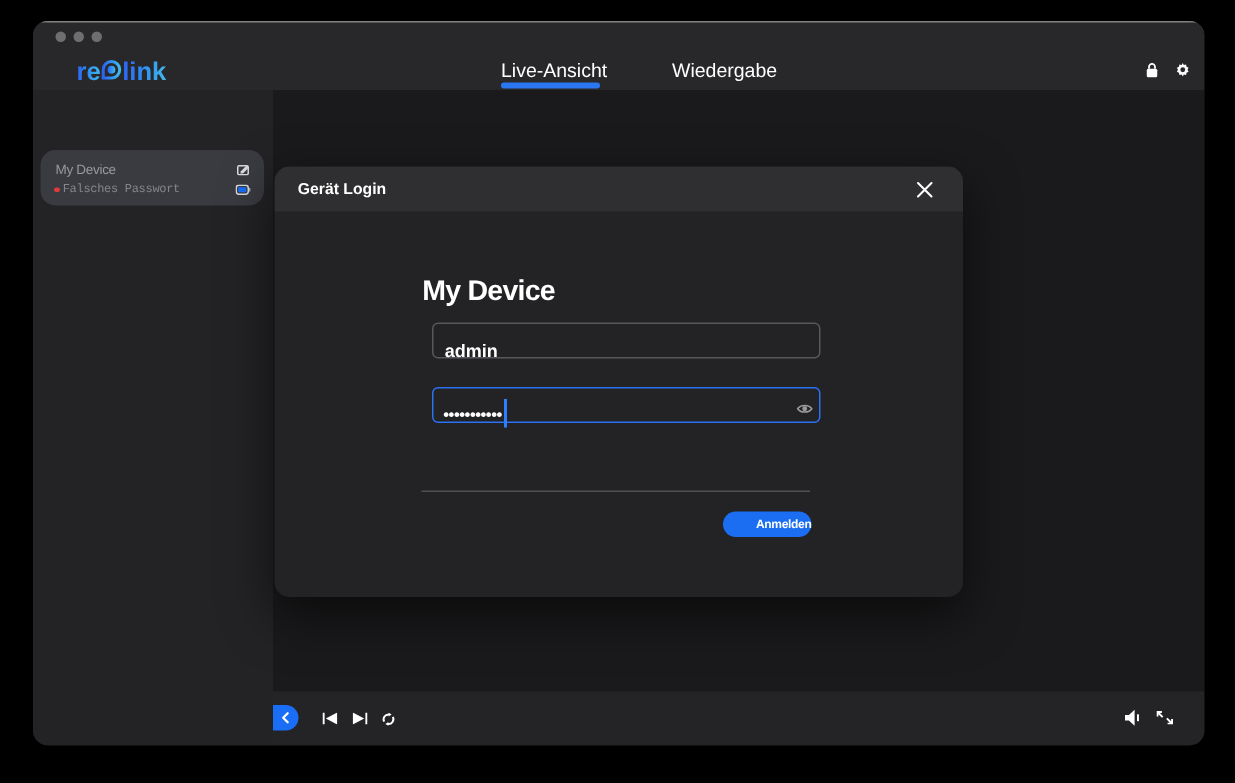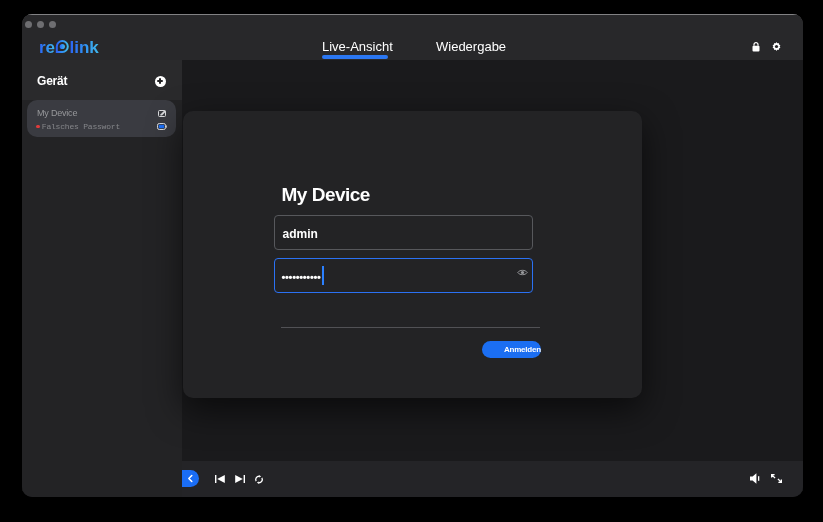--- a/index.html
+++ b/index.html
@@ -4,21 +4,21 @@
 <style>
   * { margin:0; padding:0; box-sizing:border-box; }
   html,body { width:823px; height:522px; background:#000; overflow:hidden;
     font-family:"Liberation Sans", sans-serif; }
   #win { position:absolute; left:22px; top:14px; width:781px; height:483px;
     border-radius:10px; background:#1a1a1c; overflow:hidden;
     box-shadow: inset 0 1px 0 rgba(255,255,255,0.28); }
   
   #header { position:absolute; left:0; top:0; width:781px; height:46px; background:#28282a; }
   #topline { position:absolute; left:0; top:0; width:781px; height:1px; background:#828284; }
-  #headc { position:absolute; left:0; top:0; width:781px; height:58px; }
+  #headc { position:absolute; left:12px; top:0; width:781px; height:58px; }
   .dot { position:absolute; top:7px; width:7px; height:7px; border-radius:50%; background:#6e6e71; }
   #logo { position:absolute; left:17px; top:24px; }
   .tab { position:absolute; top:25px; font-size:13px; color:#fff; font-weight:400; }
   #tabline { position:absolute; left:300px; top:41px; width:66px; height:3.5px; border-radius:2px; background:#2b77f2; }
   
   #sidebar { position:absolute; left:0; top:46px; width:160px; height:437px; background:#232325; }
   #sbhead { position:absolute; left:0; top:0; width:160px; height:40px; background:#2a2a2c; }
   #sbhead .t { position:absolute; left:15px; top:14px; font-size:12px; font-weight:700; color:#fff; letter-spacing:-0.2px; }
   #addbtn { position:absolute; left:132.5px; top:15.5px; width:11px; height:11px; border-radius:50%; background:#fff; }
   #addbtn:before { content:""; position:absolute; left:2.2px; top:4.6px; width:6.6px; height:1.8px; background:#232325; border-radius:1px; }
@@ -30,21 +30,21 @@
   
   #main { position:absolute; left:160px; top:46px; width:621px; height:401px; background:#1a1a1c; }
   #bottombar { position:absolute; left:160px; top:447px; width:621px; height:36px; background:#242427; }
   #collapse { position:absolute; left:0px; top:9px; width:17px; height:17px; border-radius:0 9px 9px 0; background:#1a6df5; }
   
   #modal { position:absolute; left:160.5px; top:97px; width:459px; height:287px; border-radius:10px; overflow:hidden;
     background:#232325; box-shadow:0 12px 34px rgba(0,0,0,0.6); }
   #mtitle { position:absolute; left:0; top:0; width:459px; height:30px; background:#2f2f31; }
   #mtitle .t { position:absolute; left:16px; top:9px; font-size:10.5px; font-weight:700; color:#fff; }
   #mh { position:absolute; left:99px; top:73px; font-size:19px; letter-spacing:-0.5px; font-weight:700; color:#fff; }
-  .inp { position:absolute; left:91px; width:259px; height:35px; border:1px solid #57585c; border-radius:4px; }
+  .inp { position:absolute; left:105px; width:259px; height:24px; border:1px solid #57585c; border-radius:4px; }
   #inp1 { top:104px; }
   #inp1 .v { position:absolute; left:8px; top:11px; font-size:12px; font-weight:700; color:#fff; }
   #inp2 { top:147px; border:1.5px solid #2b71f3; }
   #inp2 .v { position:absolute; left:7px; top:11.5px; font-size:11px; font-weight:700; color:#fff; letter-spacing:-0.3px; }
   #cursor { position:absolute; left:47.5px; top:7px; width:1.5px; height:19px; background:#2b80ff; }
   #divider { position:absolute; left:98.5px; top:215.5px; width:259px; height:1px; background:#515155; }
   #loginbtn { position:absolute; left:299.5px; top:229.5px; width:59px; height:17px; border-radius:9px; background:#1b6ef2;
     color:#fff; font-size:8px; font-weight:700; text-align:right; line-height:17px; letter-spacing:-0.2px; }
 </style>
 </head>
@@ -77,24 +77,20 @@
     <svg style="position:absolute;left:730px;top:27.5px" width="8" height="10" viewBox="0 0 8 10">
       <rect x="0.5" y="3.8" width="7" height="5.7" rx="1" fill="#fff"></rect>
       <path d="M 2 3.8 V 2.6 a 2 2 0 0 1 4 0 V 3.8" fill="none" stroke="#fff" stroke-width="1.2"></path>
     </svg>
     <svg style="position:absolute;left:749.5px;top:27.5px" width="9" height="9" viewBox="0 0 15 15">
       <path fill="#fff" d="M7.5 0l1.2 2.2 2.5-.5.5 2.5L14 5.4 12.8 7.5 14 9.6l-2.3 1.2-.5 2.5-2.5-.5L7.5 15 6.3 12.8l-2.5.5-.5-2.5L1 9.6 2.2 7.5 1 5.4l2.3-1.2.5-2.5 2.5.5z"></path>
       <circle cx="7.5" cy="7.5" r="2.7" fill="#28282a"></circle>
     </svg>
   </div>
   <div id="sidebar">
-    <div id="sbhead">
-        <span class="t">Gerät</span>
-        <div id="addbtn"></div>
-      </div>
     <div id="card">
       <div class="n">My Device</div>
       <div class="dotr"></div>
       <div class="e">Falsches Passwort</div>
       <svg style="position:absolute;left:131px;top:9.5px" width="8" height="7" viewBox="0 0 8 7">
         <rect x="0.5" y="0.5" width="7" height="6" rx="1" fill="none" stroke="#d9dadc" stroke-width="1"></rect>
         <path d="M2.2 5.6 L2.6 4.2 L6.6 0.2 L8 1.6 L4 5.6 Z" fill="#d9dadc"></path>
       </svg>
       <svg style="position:absolute;left:129.5px;top:23px" width="10" height="7" viewBox="0 0 10 7">
         <rect x="0.5" y="0.5" width="8" height="6" rx="1.8" fill="none" stroke="#d9dadc" stroke-width="1"></rect>
@@ -125,20 +121,26 @@
     </svg>
     <svg style="position:absolute;left:568px;top:12px" width="12" height="11" viewBox="0 0 12 11">
       <path d="M0 3.6 h2.6 l3.8-3.4 v10.6 l-3.8-3.4 h-2.6 z" fill="#fff"></path>
       <rect x="8" y="3.2" width="1.3" height="4.6" fill="#fff"></rect>
     </svg>
     <svg style="position:absolute;left:588.5px;top:13px" width="11" height="9" viewBox="0 0 11 9">
       <path d="M3.6 0.6 H0.6 V3.6 M0.7 0.7 L4.1 4.1 M7.4 8.4 H10.4 V5.4 M10.3 8.3 L6.9 4.9" fill="none" stroke="#fff" stroke-width="1.3"></path>
     </svg>
   </div>
   <div id="modal">
+    <div id="mtitle">
+      <span class="t">Gerät Login</span>
+      <svg style="position:absolute;left:428px;top:9.5px" width="11" height="11" viewBox="0 0 11 11">
+        <path d="M1 1 L10 10 M10 1 L1 10" stroke="#fff" stroke-width="1.4" stroke-linecap="round"></path>
+      </svg>
+    </div>
     <div id="mh">My Device</div>
     <div class="inp" id="inp1">
         <span class="v">admin</span>
       </div>
     <div class="inp" id="inp2">
       <span class="v">•••••••••••</span>
       <div id="cursor"></div>
       <svg style="position:absolute;right:4px;top:9px" width="11" height="9" viewBox="0 0 11 9">
         <path d="M0.8 4.5 C 2.6 1.6 8.4 1.6 10.2 4.5 C 8.4 7.4 2.6 7.4 0.8 4.5 Z" fill="none" stroke="#9a9b9e" stroke-width="1"></path>
         <circle cx="5.5" cy="4.5" r="1.6" fill="#9a9b9e"></circle>

